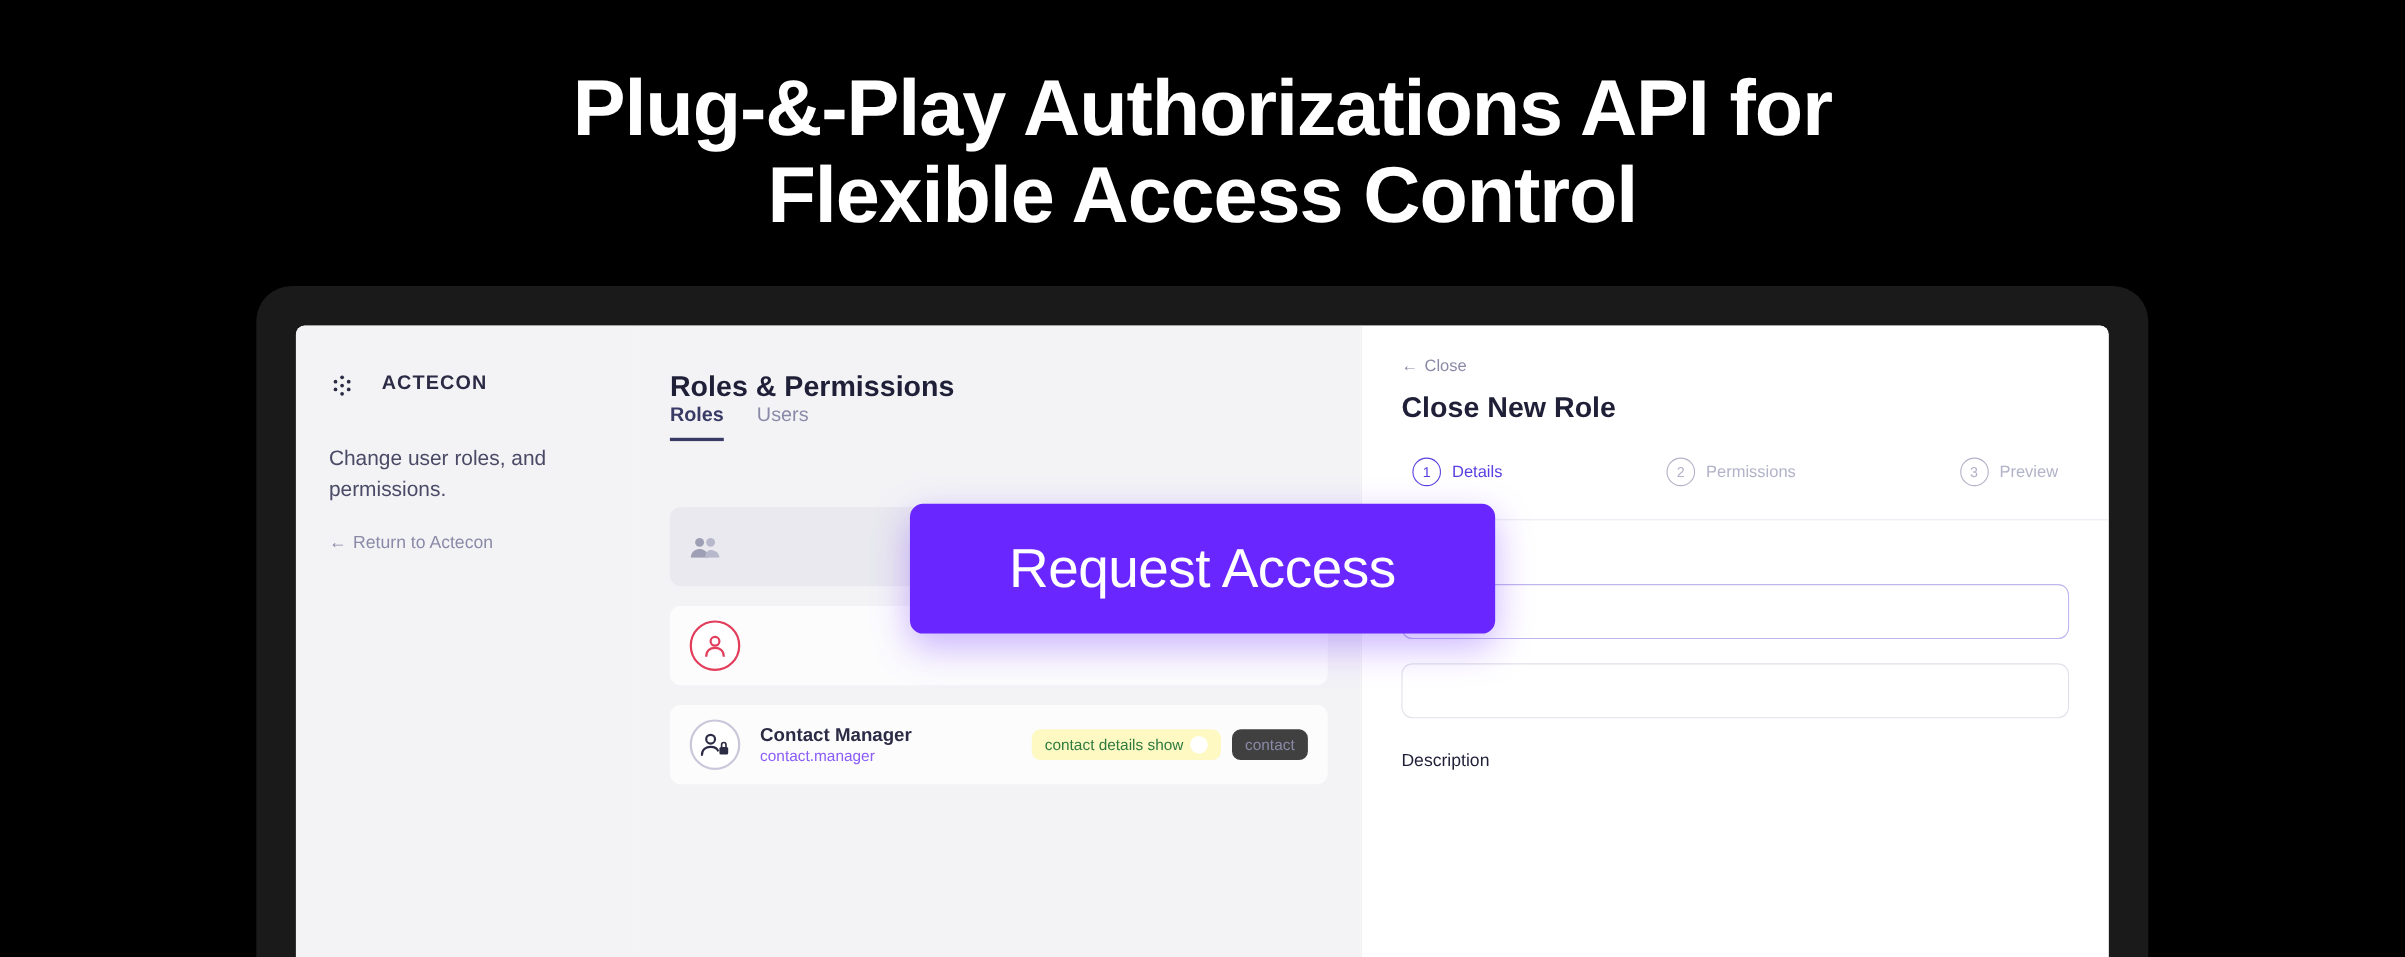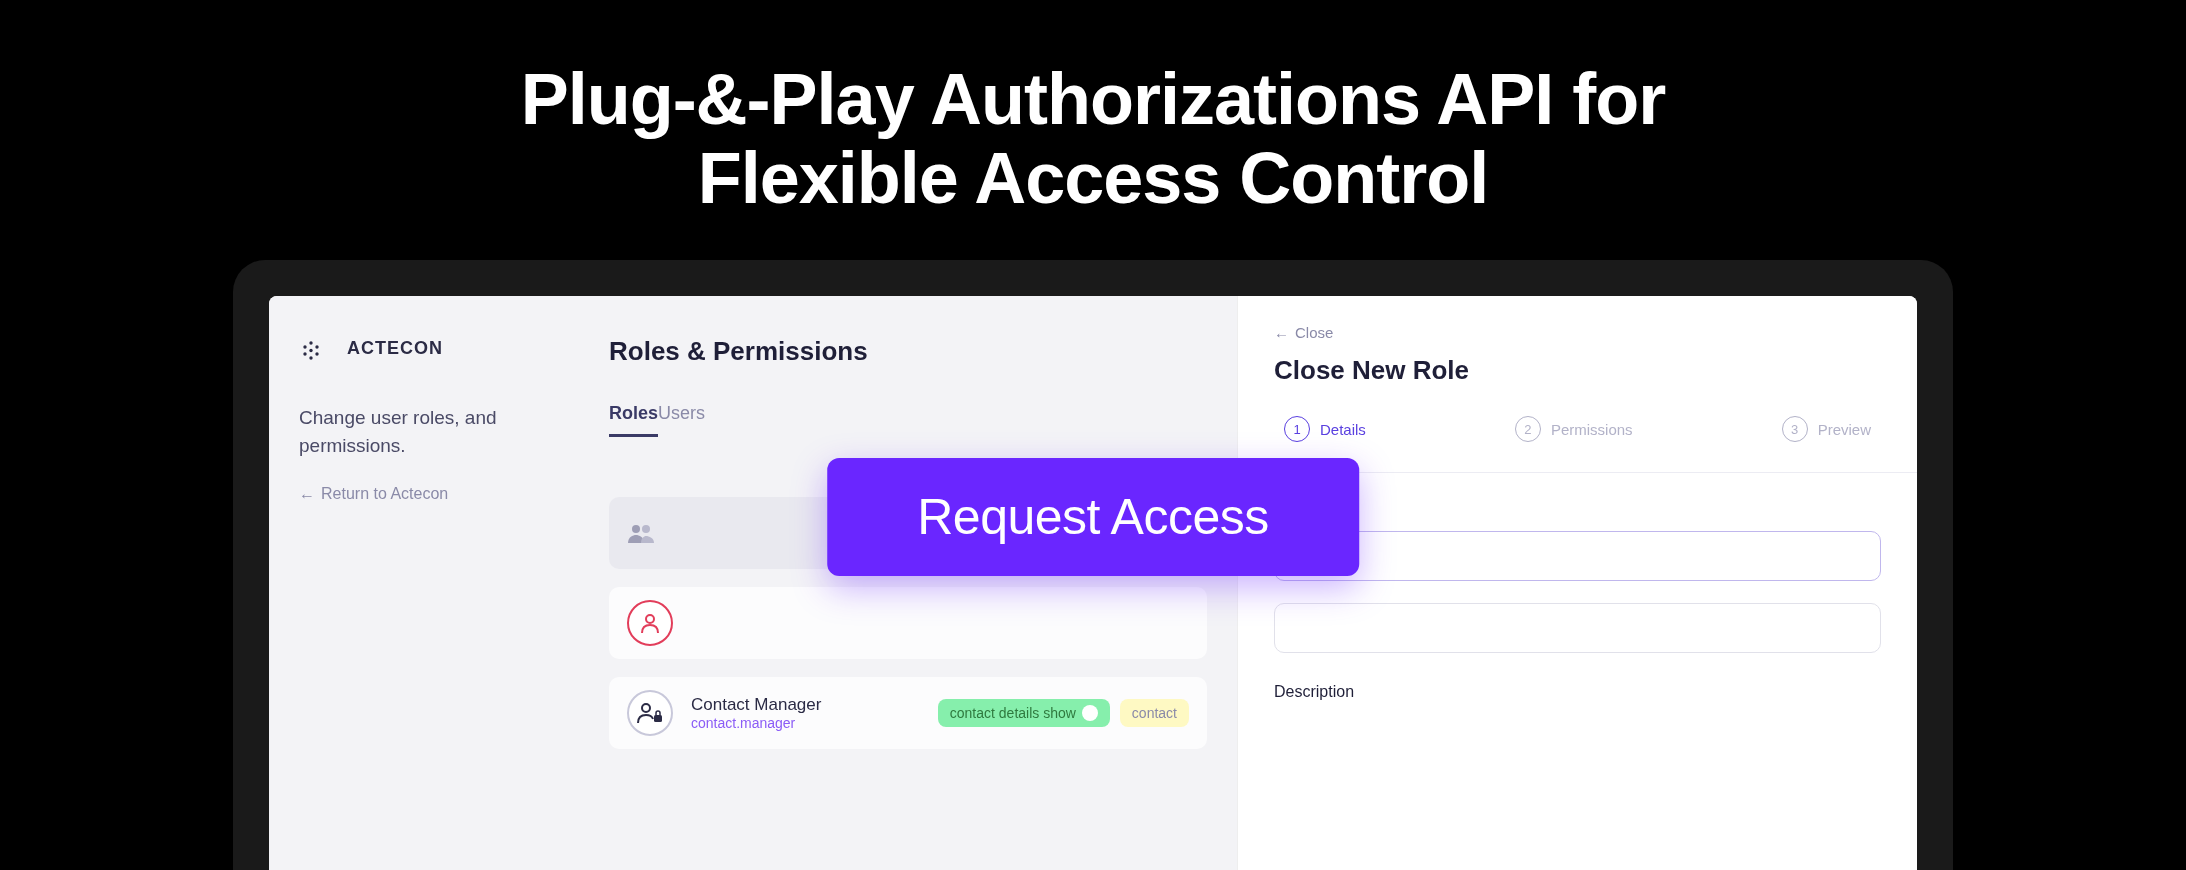--- a/index.html
+++ b/index.html
@@ -81,21 +81,21 @@
       padding: 40px 30px 0 30px;
       min-width: 0;
     }
     .main-title {
       color: #1f1f38;
       font-size: 26px;
       font-weight: 700;
     }
     .tabs {
       display: flex;
-      margin-top: 36px;
+      gap: 30px;
       font-size: 18px;
     }
     .tab {
       color: #8a8aa8;
       padding-bottom: 10px;
     }
     .tab.active {
       color: #3a3a66;
       font-weight: 600;
       border-bottom: 3px solid #3a3a66;
@@ -115,26 +115,26 @@
     .role-avatar {
       width: 46px; height: 46px;
       border-radius: 50%;
       border: 2px solid #c8c8da;
       background: #fff;
       display: flex; align-items: center; justify-content: center;
       flex-shrink: 0;
     }
     .role-avatar.danger { border-color: #e23d5a; }
     .role-text { display: flex; flex-direction: column; }
-    .role-name { color: #2b2b45; font-weight: 400; font-size: 17px; }
+    .role-name { color: #2b2b45; font-weight: 700; font-size: 17px; }
     .role-slug { color: #8b5cf6; font-size: 14px; }
     .chips { margin-left: auto; display: flex; gap: 10px; }
     .chip { padding: 6px 12px; border-radius: 8px; font-size: 14px; display: flex; align-items: center; gap: 6px;}
-    .chip.green { background: #86efac; color: #2f7a3f; }
-    .chip.grey { background: #fef9c3; color: #8a8aa8; }
+    .chip.green { background: #fef9c3; color: #2f7a3f; }
+    .chip.grey { background: #404040; color: #8a8aa8; }
     .chip-dot { width: 16px; height: 16px; border-radius: 50%; background: currentColor; display:inline-flex; align-items:center; justify-content:center; color:#fff; font-size:11px; font-weight:bold;}
     
     .right-panel {
       width: 680px;
       background: #fff;
       padding: 28px 36px;
       flex-shrink: 0;
       border-left: 1px solid #eee;
     }
     .close-link { color: #8a8aa8; font-size: 15px; display:flex; align-items:center; gap:6px; }

